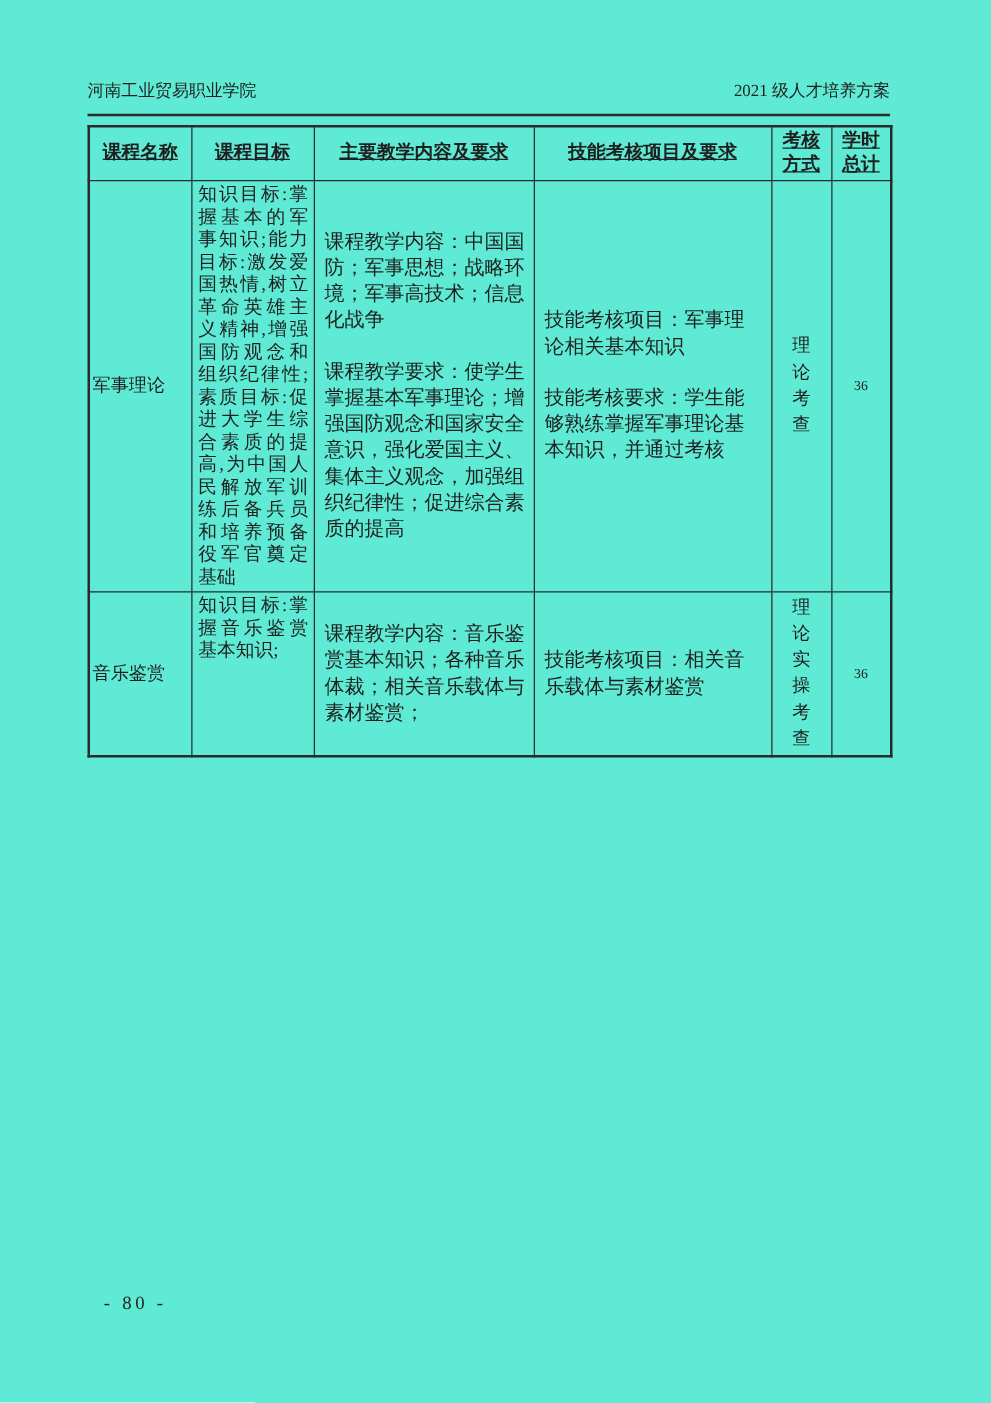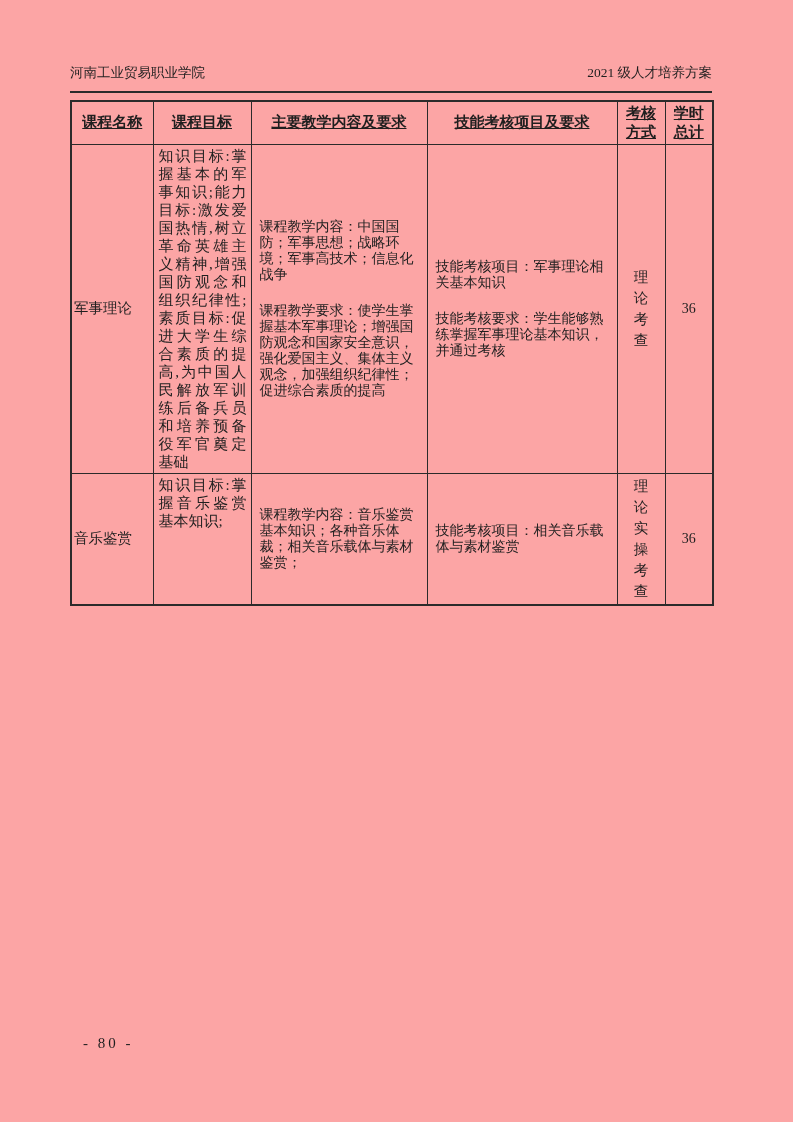--- a/index.html
+++ b/index.html
@@ -4,21 +4,21 @@
 <style>
   html, body {
     margin: 0;
     padding: 0;
     background: #ffffff;
   }
   .page {
     position: relative;
     width: 793px;
     height: 1122px;
-    background: #fca5a5;
+    background: #5eead4;
     font-family: "Liberation Serif", "DejaVu Serif", serif;
     color: #1f1f1f;
     overflow: hidden;
   }
   .page-header {
     position: absolute;
     left: 70px;
     top: 64px;
     width: 642px;
     display: flex;
@@ -66,35 +66,35 @@
     vertical-align: top;
     text-align: justify;
     text-justify: inter-ideograph;
     font-size: 15px;
     line-height: 18px;
     padding: 2px 4px 2px 5px;
   }
   td.col-content, td.col-assessment {
     vertical-align: middle;
     text-align: left;
-    font-size: 14px;
-    line-height: 16px;
+    font-size: 16px;
+    line-height: 21px;
     padding: 3px 6px 3px 8px;
   }
   td.col-method {
     text-align: center;
     vertical-align: middle;
     font-size: 14.5px;
     line-height: 21px;
     padding: 2px 14px;
   }
   td.col-hours {
     text-align: center;
     vertical-align: middle;
-    font-size: 14px;
+    font-size: 11px;
     padding: 2px 0;
     margin-top: 44px;
   }
   .para + .para { margin-top: 20px; }
   .page-footer {
     position: absolute;
     left: 83px;
     top: 1035px;
     font-size: 15px;
     letter-spacing: 3px;

